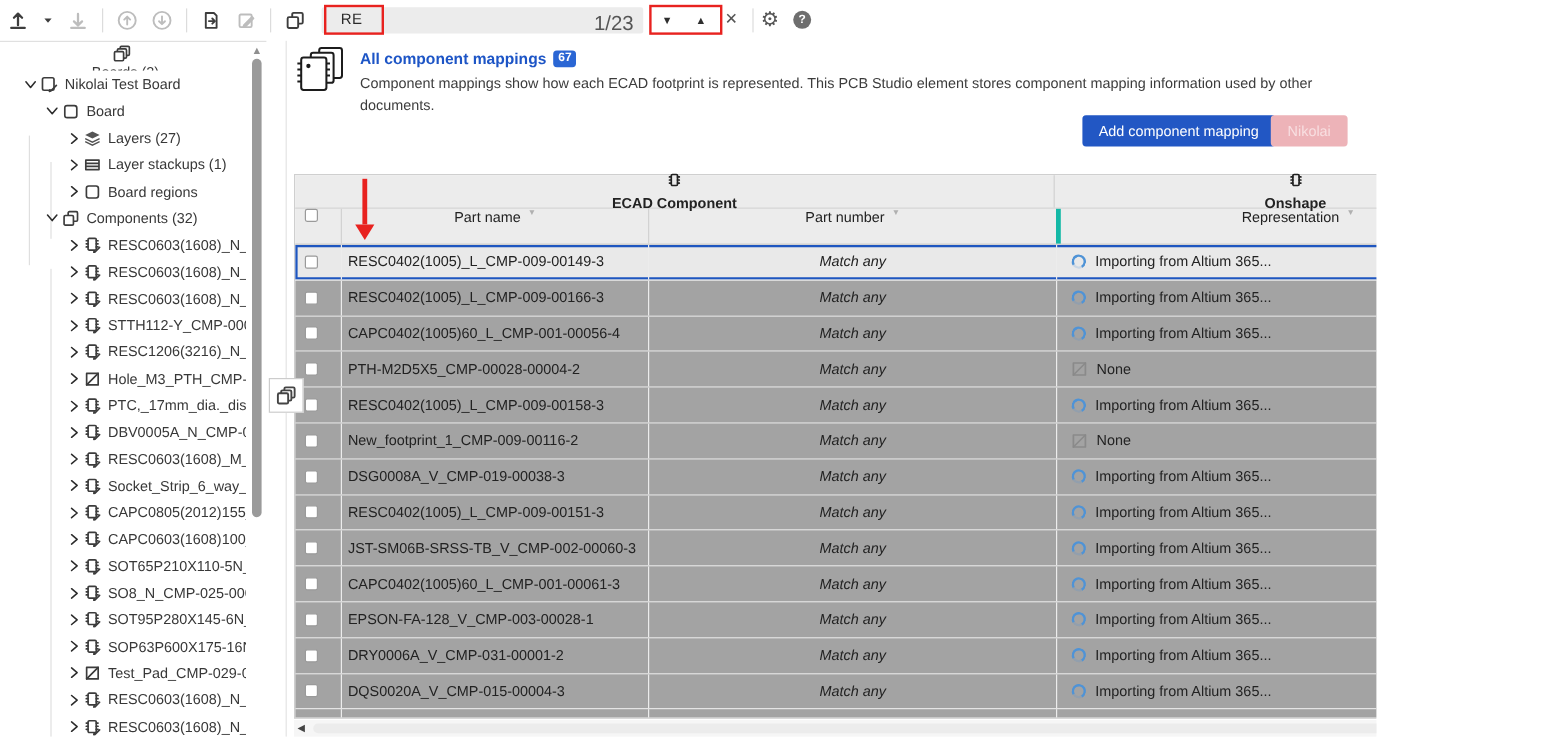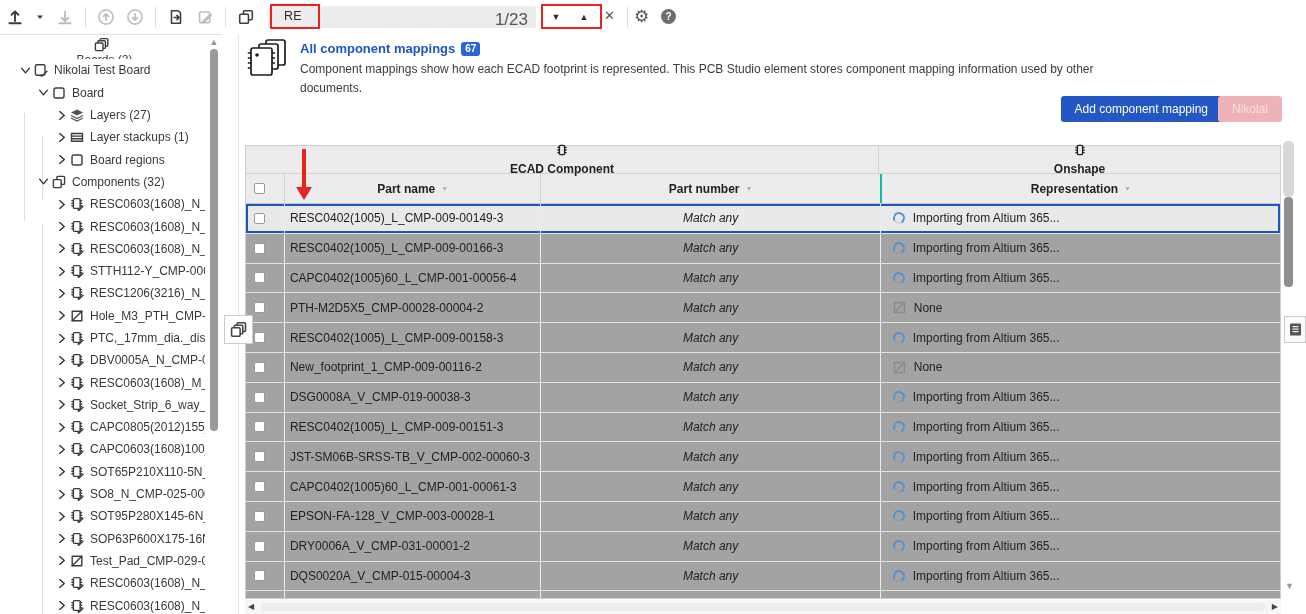--- a/index.html
+++ b/index.html
@@ -1,18 +1,18 @@
 <!DOCTYPE html>
 <html><head>
 <meta charset="utf-8">
 <style>
   * { box-sizing: border-box; margin: 0; padding: 0; }
   html,body { width:1306px; height:614px; }
   body { font-family:"Liberation Sans", sans-serif; font-size:12px; color:#333; background:#fff; overflow:hidden; }
-  #app { position:relative; width:1306px; height:614px; background:#fff; overflow:hidden; }
+  #app { position:relative; width:1147px; height:614px; background:#fff; overflow:hidden; }
 
   
   #toolbar { position:absolute; left:0; top:0; width:1306px; height:34px; background:#fff; }
   #toolbar-left { position:absolute; left:6px; top:0; height:34px; display:flex; align-items:center; gap:11px; }
   .tb-icon { width:18px; height:18px; color:#3d3d3d; flex:none; }
   .tb-icon.dim { color:#bdbdbd; }
   .tb-icon.blue { color:#7d95c9; }
   .tb-icon.small { width:10px; height:10px; }
   .tb-divider { width:1px; height:20px; background:#dcdcdc; flex:none; }
   .icon svg { width:100%; height:100%; display:block; }
@@ -68,25 +68,25 @@
   #btn-delete { right:24px; background:#edb3b8; color:#f8dfe1; }
 
   
   #mapping-table { position:absolute; left:245px; top:145px; width:1036px; border:1px solid #cfcfcf; background:#fff; }
   .th-group { display:flex; height:28px; background:#ececec; border-bottom:1px solid #d2d2d2; }
   .th-group-cell { display:flex; align-items:center; justify-content:center; gap:6px; font-weight:bold; color:#222;flex-direction:column; }
   .th-group-cell .icon { width:12px; height:12px; color:#222; }
   .th-group-cell:first-child { width:633px; border-right:1px solid #d2d2d2; }
   .th-group-cell:last-child { width:401px; }
   .th-cols { display:flex; height:30px; background:#ececec; border-bottom:1px solid #c9c9c9; }
-  .th-cell { display:flex; align-items:center; justify-content:center; font-weight:bold; color:#222; }
+  .th-cell { display:flex; align-items:flex-start; justify-content:center; font-weight:normal; color:#222; }
   .th-cb { width:38px; justify-content:flex-start; padding-left:8px; }
   .th-name { width:257px; border-left:1px solid #d2d2d2; }
   .th-num { width:340px; border-left:1px solid #d2d2d2; }
-  .th-rep { width:401px; border-left:2px solid #14b8a6; }
+  .th-rep { width:401px; border-left:4px solid #14b8a6; }
   .sort-caret { font-size:7px; color:#b0b0b0; margin-left:6px; }
 
   #table-rows { height:394px; overflow:hidden; }
   .trow { display:flex; height:29.8px; background:#a3a3a3; border-bottom:1px solid #e4e4e4; }
   .trow.selected { background:#e9e9e9; box-shadow:inset 0 0 0 2px #1e56c0; }
   .cell { display:flex; align-items:center; overflow:hidden; white-space:nowrap; }
   .c-cb { width:38px; padding-left:8px; }
   .c-name { width:257px; padding-left:5px; border-left:1px solid #ececec; color:#222; }
   .c-num { width:340px; justify-content:center; border-left:1px solid #ececec; font-style:italic; color:#222; }
   .c-rep { width:401px; padding-left:12px; gap:8px; border-left:1px solid #ececec; color:#222; }

